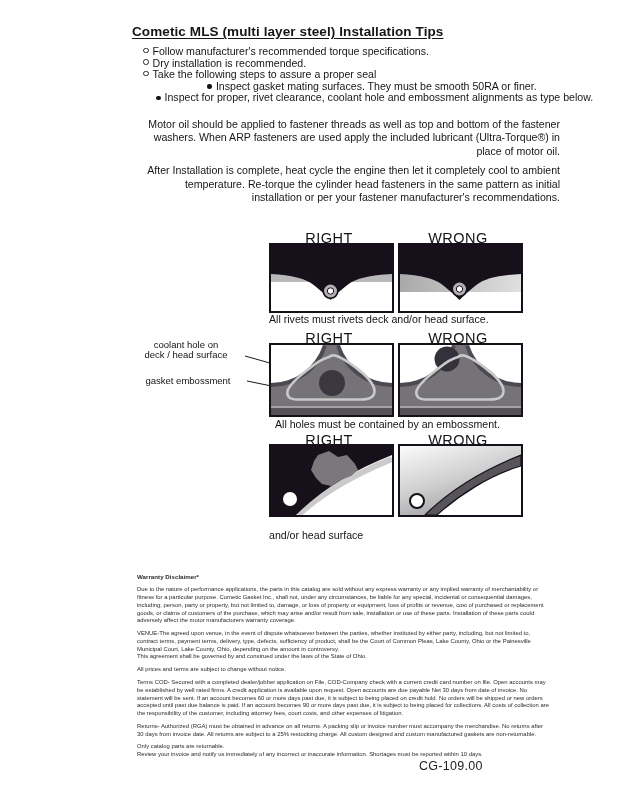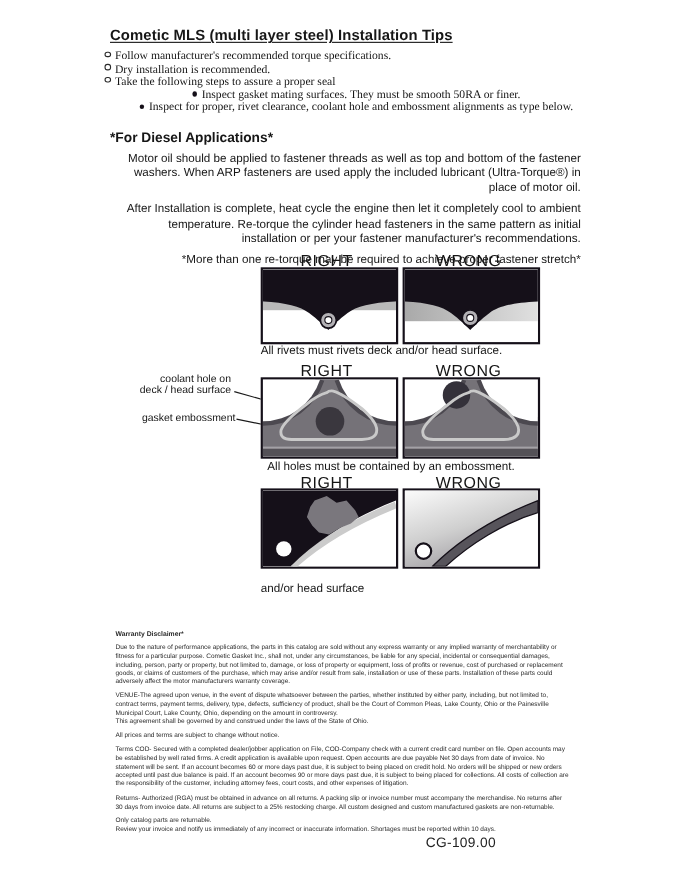--- a/index.html
+++ b/index.html
@@ -1,37 +1,37 @@
 <!DOCTYPE html>
 <html><head>
 <meta charset="utf-8">
 <style>
   html,body{margin:0;padding:0;background:#ffffff;}
   .page{position:relative;width:566px;height:800px;background:#ffffff;overflow:hidden;
-        font-family:"Liberation Sans",sans-serif;color:#161616;}
+        font-family:"Liberation Sans",sans-serif;color:#161616;margin-left:32px;}
   
   .title{position:absolute;left:100px;top:24px;margin:0;font-size:13.5px;font-weight:bold;
          text-decoration:underline;text-underline-offset:2px;letter-spacing:0.1px;}
   
-  .tips{position:absolute;left:95px;top:46px;width:445px;font-family:Liberation Serif, serif;}
+  .tips{position:absolute;left:111px;top:46px;width:445px;}
   .tip{height:11.5px;line-height:11.5px;font-size:10.6px;white-space:nowrap;}
   .tip.l2{padding-left:13px;text-align:center;}
   .b-open{display:inline-block;width:3.5px;height:3.5px;border:1px solid #2a2a2a;border-radius:50%;
           margin-right:4px;vertical-align:2px;}
   .b-fill{display:inline-block;width:4.5px;height:4.5px;background:#151019;border-radius:50%;
           margin-right:4px;vertical-align:1px;}
   
   .diesel{position:absolute;left:100px;top:118px;width:428px;}
   .diesel h2{margin:0 0 6px 0;font-size:12.5px;font-weight:bold;}
   .diesel p{margin:0 0 6px 0;font-size:10.6px;line-height:13.4px;text-align:right;}
   
   .rw-label{position:absolute;transform:translateX(-50%);font-size:14.5px;letter-spacing:0.5px;color:#141414;}
   .diag-box{position:absolute;border:2px solid #151019;background:#fff;font-size:0;line-height:0;}
   .cap{position:absolute;font-size:10.6px;line-height:11px;color:#141414;white-space:nowrap;}
-  .anno{position:absolute;font-size:9.5px;line-height:10px;text-align:right;color:#141414;}
+  .anno{position:absolute;font-size:9.5px;line-height:10px;text-align:center;color:#141414;}
   .leader{position:absolute;left:100px;top:330px;}
   
   .legal{position:absolute;left:105px;top:573px;width:412px;font-size:5.9px;line-height:1.32;color:#2a2a2a;}
   .legal h3{margin:0 0 5px 0;font-size:6.2px;font-weight:bold;}
   .legal p{margin:0 0 5px 0;}
   .legal p.tight{margin:0;}
   
   .footer-code{position:absolute;left:387px;top:759px;font-size:12.5px;letter-spacing:0.3px;color:#222;}
 </style>
 </head>
@@ -43,24 +43,22 @@
 
   <div class="tips">
     <div class="tip l1"><span class="b-open"></span><span>Follow manufacturer's recommended torque specifications.</span></div>
     <div class="tip l1"><span class="b-open"></span><span>Dry installation is recommended.</span></div>
     <div class="tip l1"><span class="b-open"></span><span>Take the following steps to assure a proper seal</span></div>
     <div class="tip l2"><span class="b-fill"></span><span>Inspect gasket mating surfaces.  They must be smooth 50RA or finer.</span></div>
     <div class="tip l2"><span class="b-fill"></span><span>Inspect for proper, rivet clearance, coolant hole and embossment alignments as type below.</span></div>
   </div>
 
   <div class="diesel">
-    <h2>*For Diesel Applications*</h2>
     <p>Motor oil should be applied to fastener threads as well as top and bottom of the fastener washers. When ARP fasteners are used apply the included lubricant (Ultra-Torque®) in place of motor oil.</p>
     <p>After Installation is complete, heat cycle the engine then let it completely cool to ambient temperature. Re-torque the cylinder head fasteners in the same pattern as initial installation or per your fastener manufacturer's recommendations.</p>
-    <p>*More than one re-torque may be required to achieve proper fastener stretch*</p>
   </div>
 
   <span class="rw-label" style="left:297px;top:230px;">RIGHT</span>
   <span class="rw-label" style="left:426px;top:230px;">WRONG</span>
 
   <div class="diag-box" style="left:237px;top:243px;">
     <svg width="121" height="66" viewBox="0 0 121 66">
       <rect x="0" y="0" width="121" height="66" fill="#ffffff"></rect>
       <rect x="0" y="29" width="121" height="8" fill="#b9b9b9"></rect>
       <path d="M0,0 H121 V29 C98,30 85,33.5 77,39.5 C69,45.5 63.5,51 59.5,55 C55.5,51 50,45.5 42,39.5 C34,33.5 21,30 0,29 Z" fill="#151019"></path>

